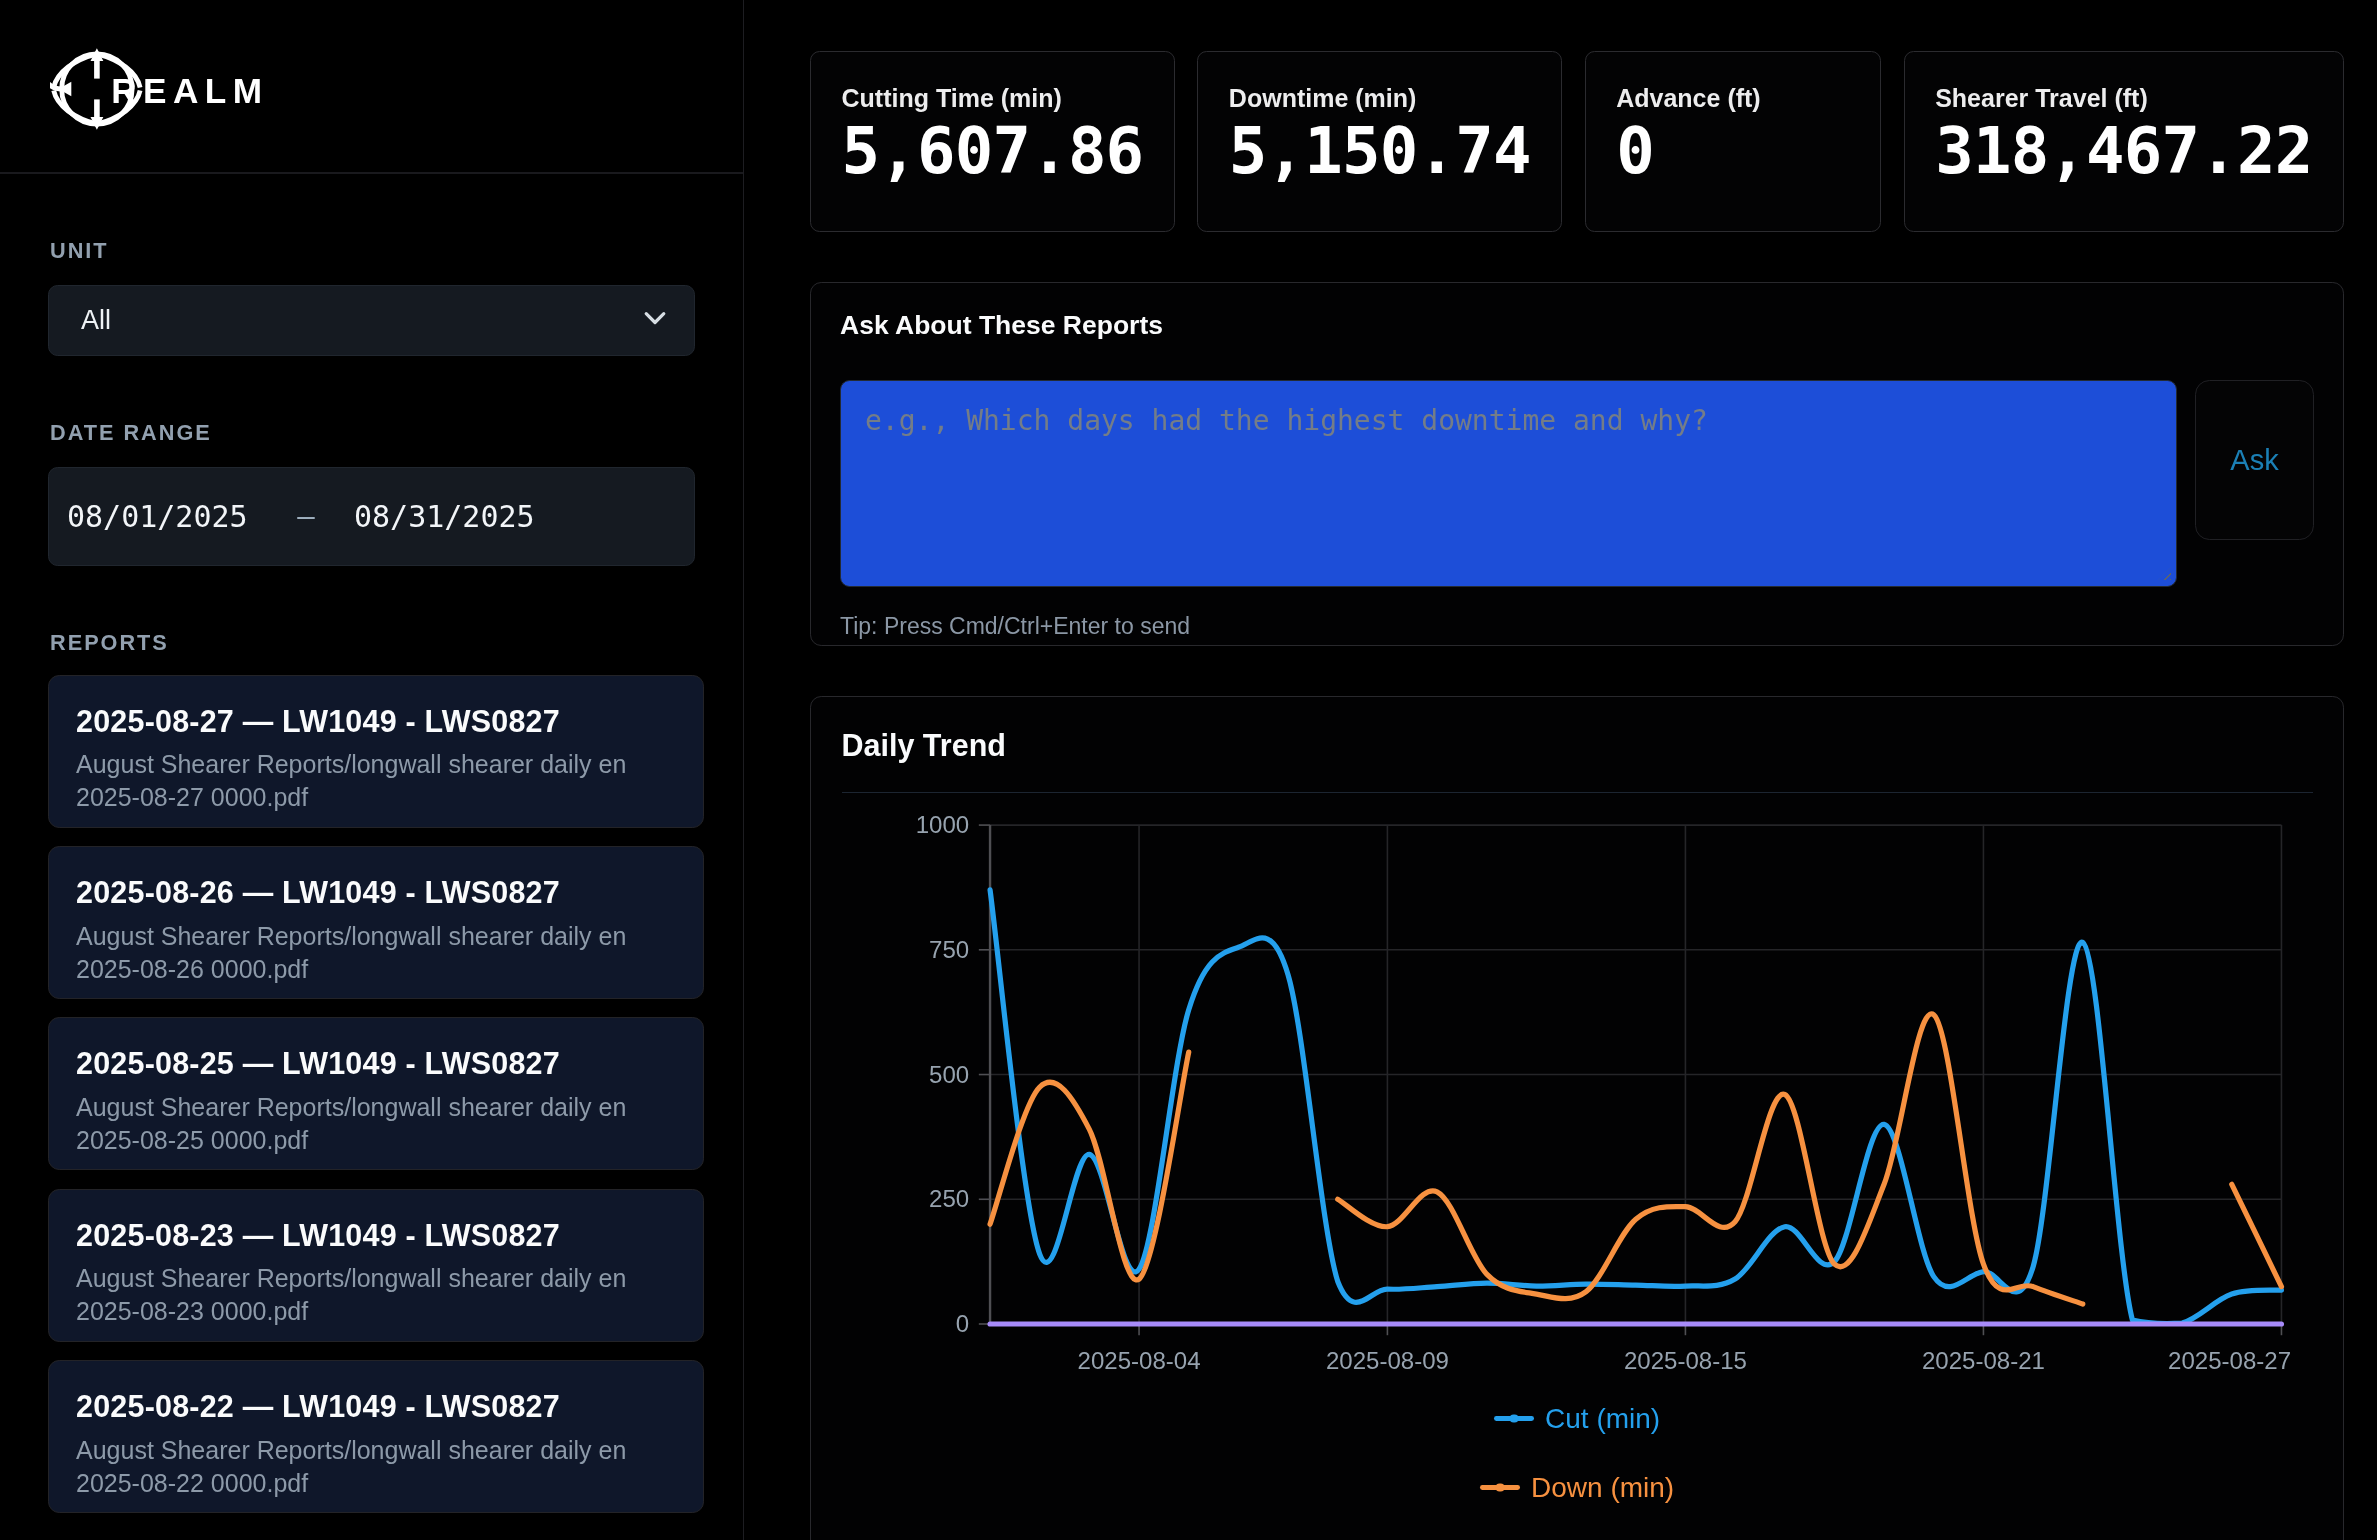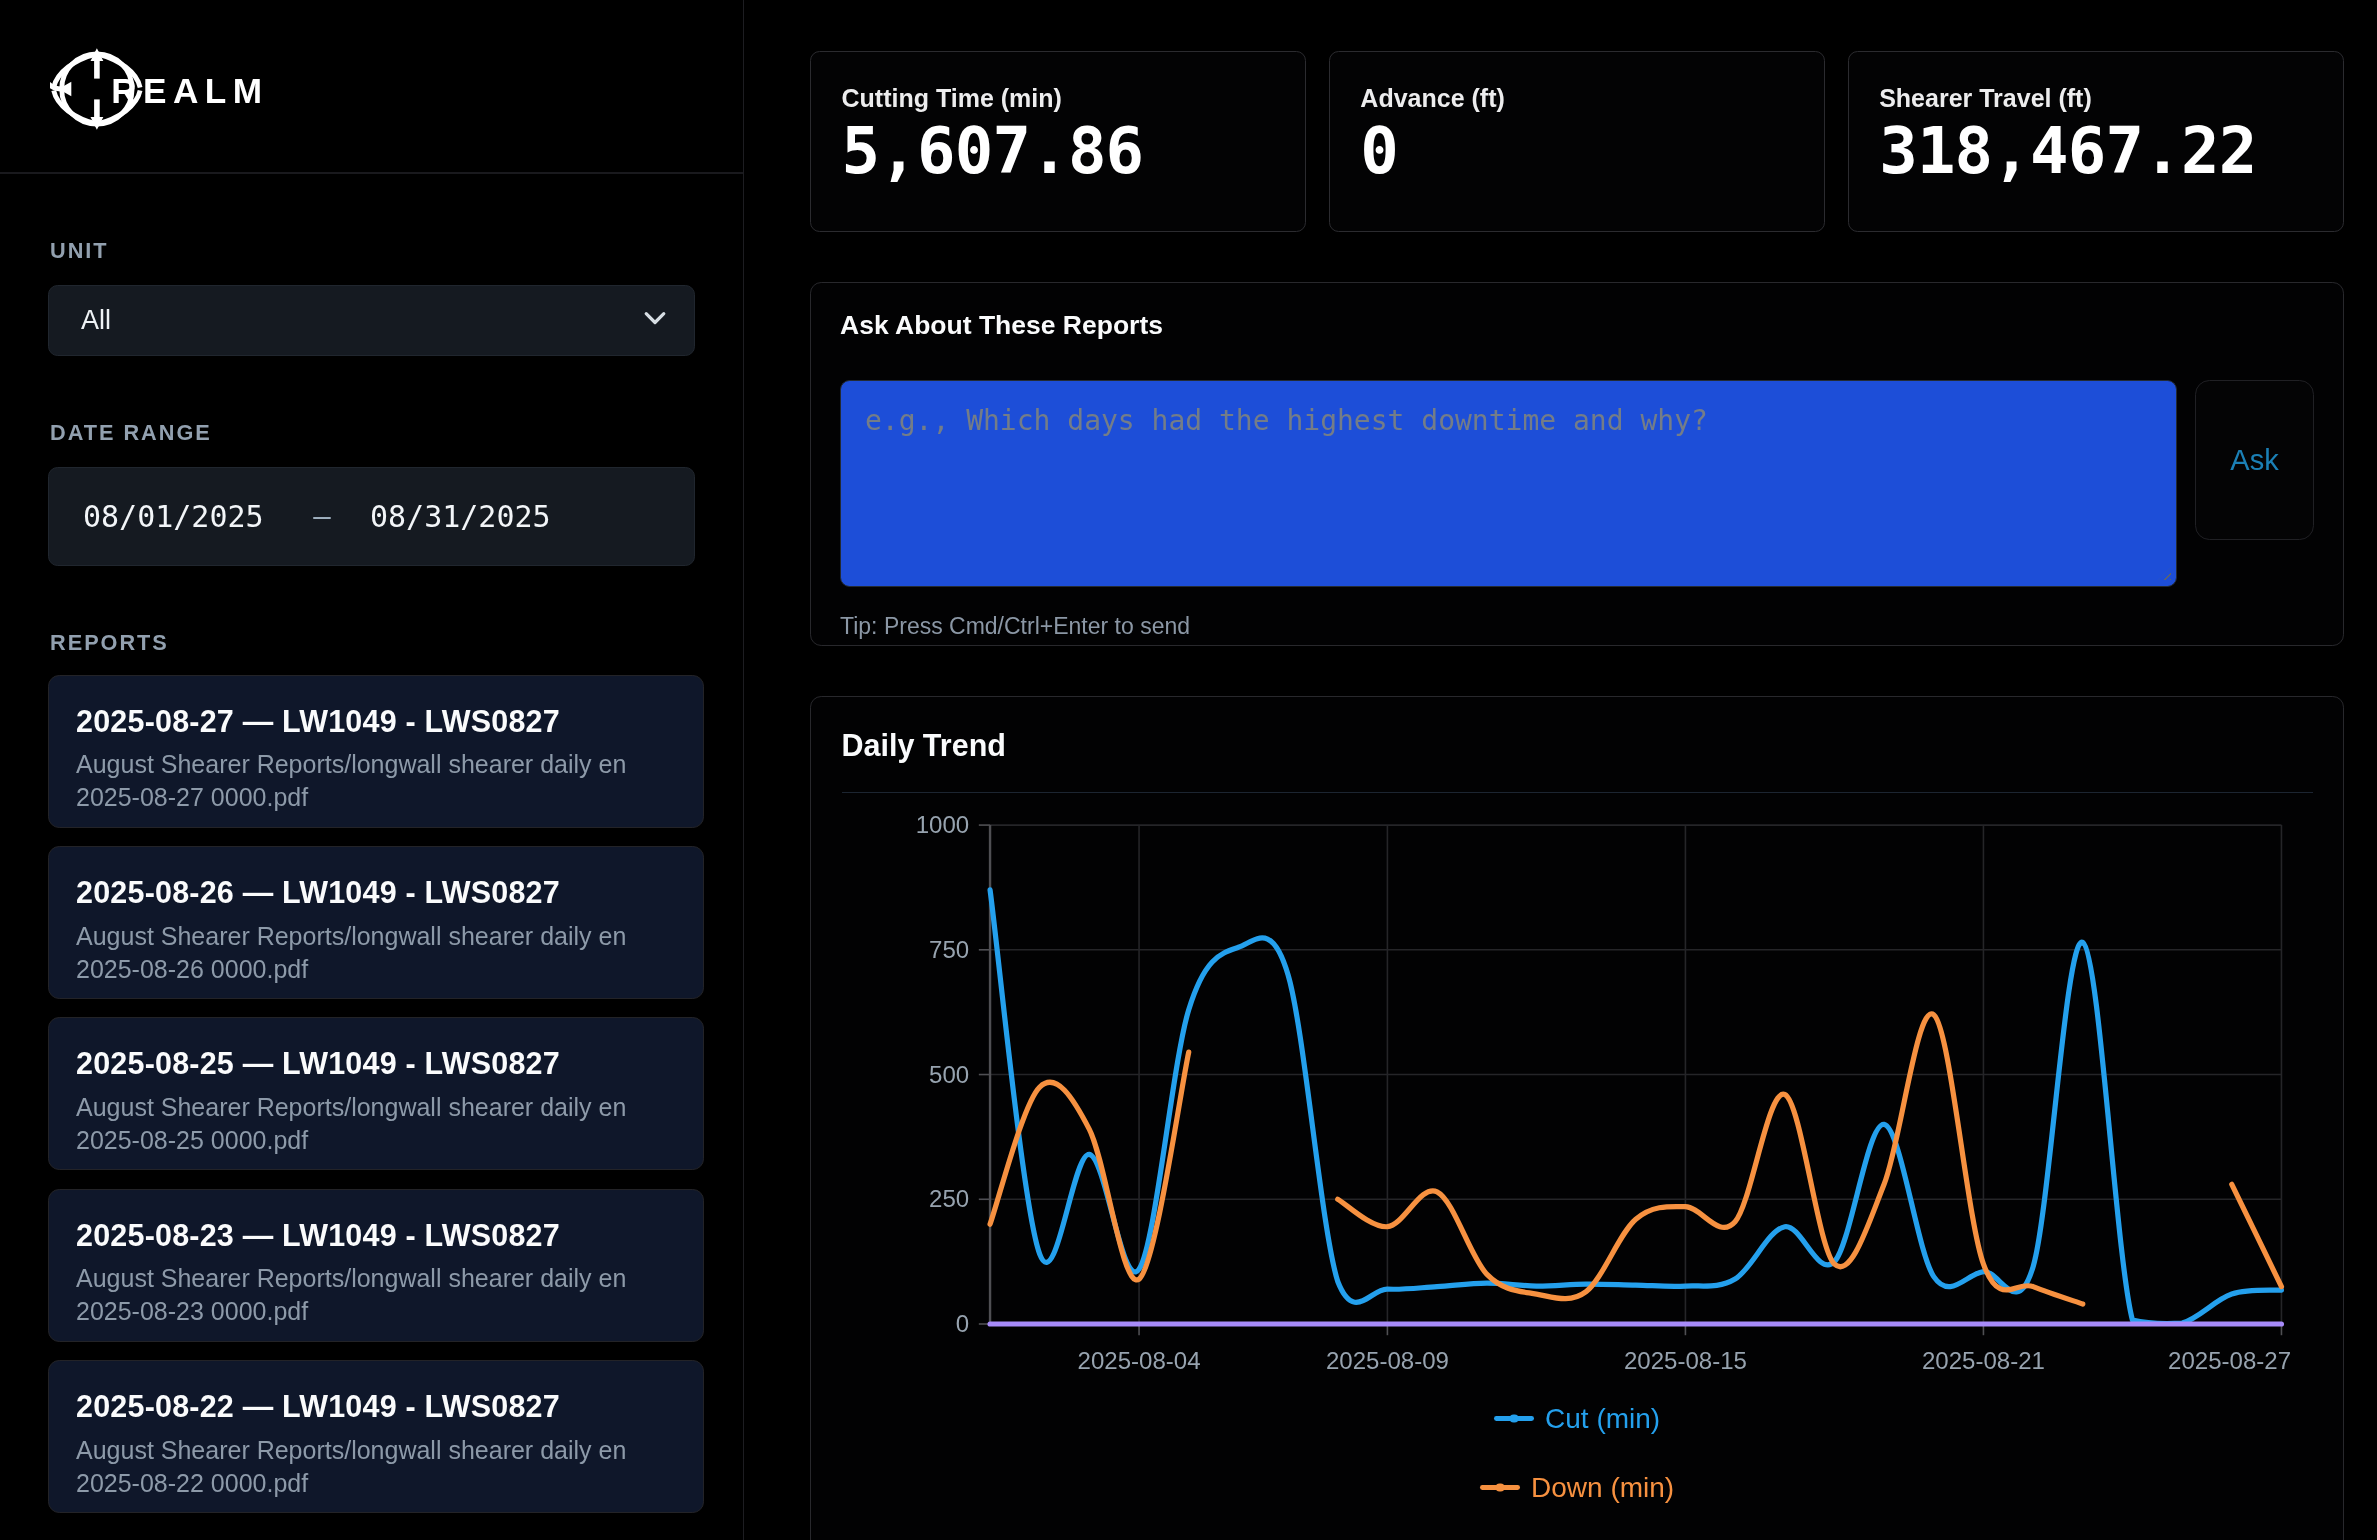--- a/index.html
+++ b/index.html
@@ -17,21 +17,21 @@
   .side-label { margin:64px 0 0 50px; font-size:21.7px; font-weight:bold;
                 letter-spacing:2px; color:#92a0af; }
   .select-box { position:relative; margin:21px 48px 0 48px; height:71px;
                 background:#151a21; border:0.8px solid #20262e; border-radius:9.6px;
                 display:flex; align-items:center; padding:0 32px; cursor:pointer; }
   .select-box .value { font-size:27px; color:#eef2f5; }
   .select-box .chev { position:absolute; right:27px; top:50%; transform:translateY(-50%); }
 
   .date-box { margin:21px 48px 0 48px; height:99px; background:#151a21;
               border:0.8px solid #20262e; border-radius:9.6px; display:flex;
-              align-items:center; padding:0 34px; gap:0; }
+              align-items:center; padding:0 18px; gap:0; }
   .date-box .date { font-family:"DejaVu Sans Mono", monospace; font-size:30px;
                     color:#f2f5f8; white-space:nowrap; overflow:hidden; width:191px; cursor:text; }
   .date-box .sep { color:#9fb0bf; font-family:"DejaVu Sans Mono", monospace;
                    font-size:29px; width:96px; text-align:center; }
 
   .reports-list { margin:19px 39px 0 48px; }
   .report-card { border:1.6px solid #232327; background:#0f172a; border-radius:11.2px;
                  padding:28px 27px; margin-bottom:18.4px; height:153px; overflow:hidden; cursor:pointer; }
   .report-card .rtitle { font-size:30.5px; font-weight:bold; color:#fafbfc; letter-spacing:0.2px; }
   .report-card .rsub { margin-top:9.6px; font-size:25px; line-height:1.32; color:#8d9aa9; }
@@ -147,20 +147,24 @@
         </div>
       </div>
   </aside>
 
   <main class="main">
 
     <div class="stats-row" id="stats-row">
         <div class="stat-card">
           <div class="slabel">Cutting Time (min)</div>
           <div class="svalue">5,607.86</div>
+        </div>
+        <div class="stat-card">
+          <div class="slabel">Downtime (min)</div>
+          <div class="svalue">5,150.74</div>
         </div>
         <div class="stat-card">
           <div class="slabel">Advance (ft)</div>
           <div class="svalue">0</div>
         </div>
         <div class="stat-card">
           <div class="slabel">Shearer Travel (ft)</div>
           <div class="svalue">318,467.22</div>
         </div>
       </div>

